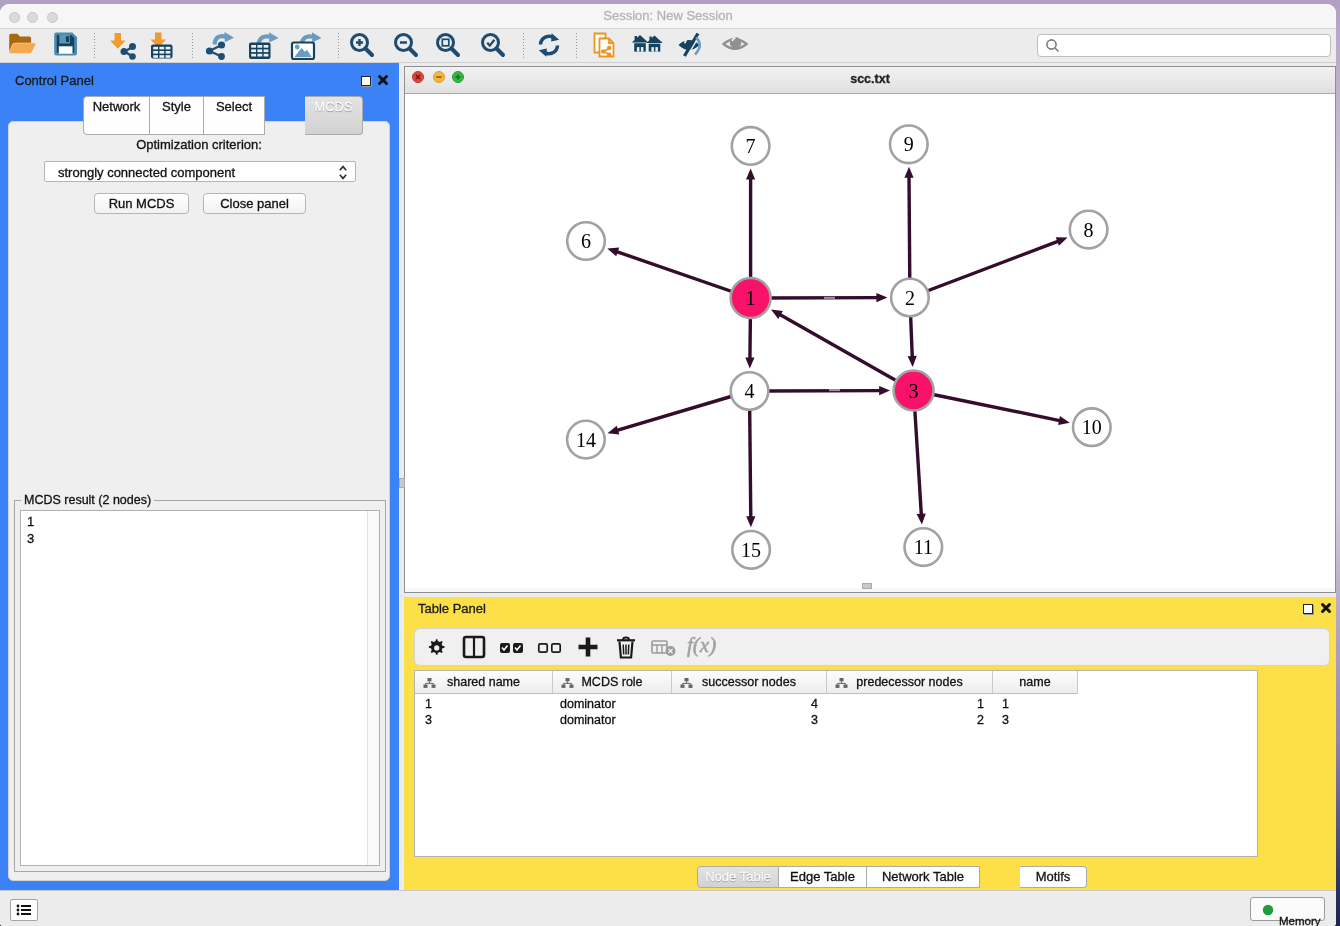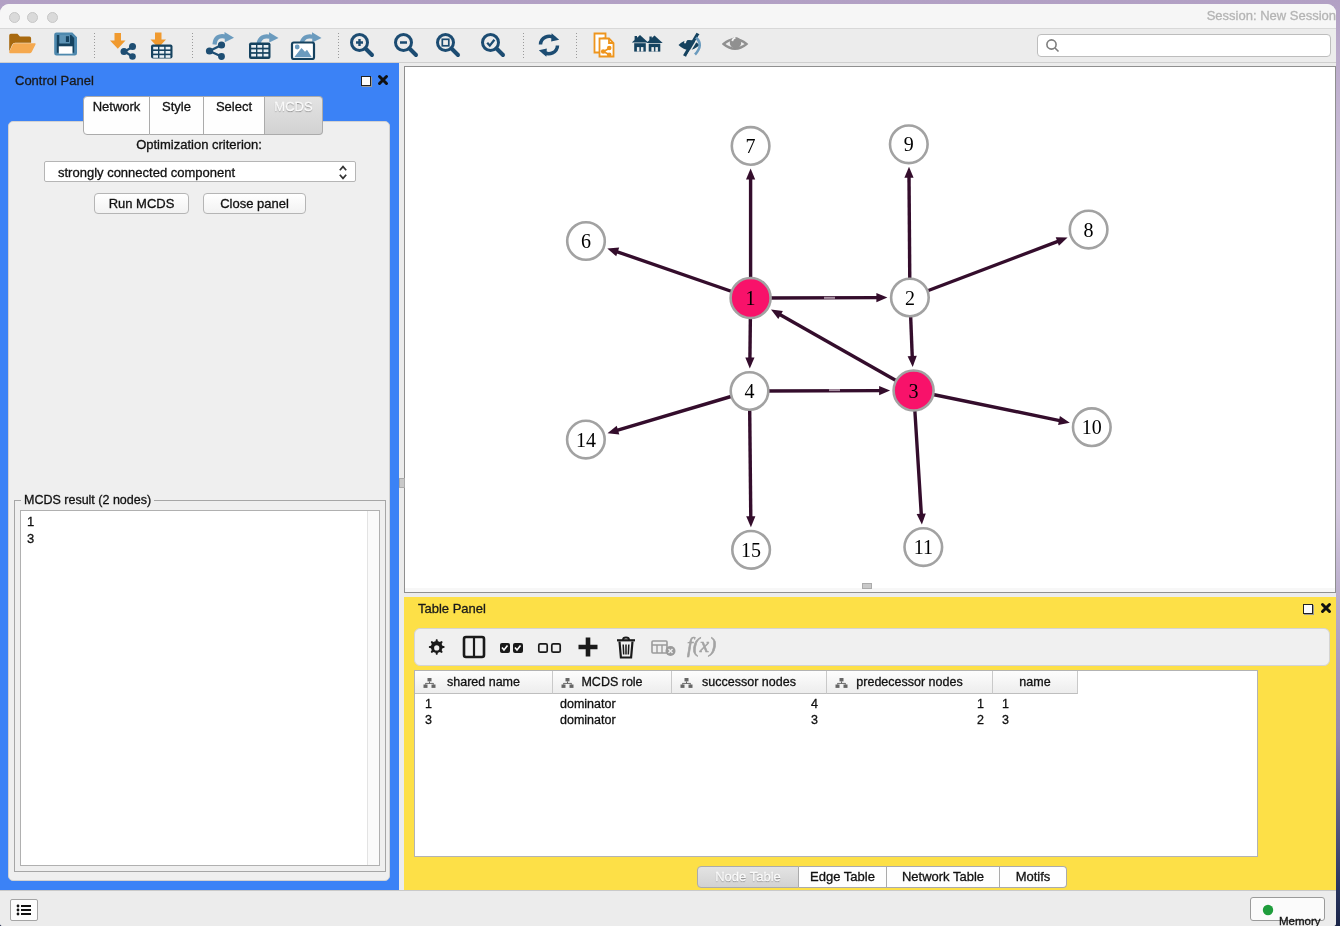--- a/index.html
+++ b/index.html
@@ -1,32 +1,32 @@
 <!DOCTYPE html>
 <html><head><meta charset="utf-8">
 <style>
   html,body{margin:0;padding:0;width:1340px;height:926px;overflow:hidden;}
   body{font-family:"Liberation Sans",sans-serif;-webkit-text-stroke:0.3px;background:linear-gradient(180deg,#B2A0C4 0%,#D6CBE0 25%,#D3C7DE 55%,#9184AE 80%,#27335F 96%,#1A2547 100%);position:relative;}
   .win{position:absolute;left:0;top:4px;right:4px;bottom:0;background:#ECECEC;border-radius:9px 9px 3px 3px;overflow:hidden;}
   .titlebar{position:absolute;left:0;top:0;right:0;height:24px;background:#F6F6F6;border-bottom:1px solid #D8D8D8;}
   .dot{position:absolute;top:8px;width:11px;height:11px;border-radius:50%;background:#DADADA;border:1px solid #C6C6C6;box-sizing:border-box;}
-  .wtitle{position:absolute;top:4px;left:0;right:0;text-align:right;font-size:13px;color:#B4B4B4;}
+  .wtitle{position:absolute;top:4px;left:0;right:0;text-align:center;font-size:13px;color:#B4B4B4;}
   .toolbar{position:absolute;left:0;top:25px;right:0;height:33px;background:#ECECEC;border-bottom:1px solid #CFCFCF;}
   .tbsep{position:absolute;top:4px;height:26px;width:1px;background-image:repeating-linear-gradient(180deg,#9A9A9A 0 1px,transparent 1px 3px);}
   .ticon{position:absolute;top:1px;}
   .searchbox{position:absolute;left:1037px;top:5px;width:292px;height:21px;background:#fff;border:1px solid #BDBDBD;border-radius:4px;}
   
   .cp{position:absolute;left:0;top:59px;width:399px;bottom:35px;background:#3b82f6;}
   .pheader{font-size:13px;color:#1A1A1A;}
   .sqico{position:absolute;width:10px;height:10px;border:1.8px solid #222;box-sizing:border-box;background:#FCFCFC;box-shadow:1px 1px 0 #999;}
   .card{position:absolute;left:8px;top:58px;width:382px;height:760px;background:#EFEFEF;border:1px solid #D2D2D2;border-radius:5px;box-sizing:border-box;}
   .tabs{position:absolute;display:flex;height:39px;}
   .tab{font-size:13px;line-height:20px;padding:0;white-space:nowrap;overflow:hidden;background:#FEFEFE;border:1px solid #ABABAB;border-left:none;color:#111;text-align:center;}
   .tab.first{border-left:1px solid #ABABAB;border-radius:4px 0 0 4px;}
-  .tab.last{border-radius:0 4px 4px 0;}
+  .tab.last{border-radius:0 4px 4px 0;margin-left:40px;}
   .tab.sel{background:linear-gradient(180deg,#E3E3E3,#D2D2D2);color:#FAFAFA;text-shadow:0 1px 1px #8a8a8a;}
   .btn{position:absolute;height:21px;background:linear-gradient(180deg,#FFFFFF,#F2F2F2);border:1px solid #B5B5B5;border-radius:4px;font-size:13px;color:#111;text-align:center;line-height:20px;box-sizing:border-box;}
   .combo{position:absolute;left:44px;top:98px;width:312px;height:21px;background:#fff;border:1px solid #B5B5B5;border-radius:2px;box-sizing:border-box;}
   .fieldset{position:absolute;left:14px;top:437px;width:370px;height:370px;border:1px solid #A6A6A6;}
   .legend{position:absolute;left:6px;top:-8px;background:#EFEFEF;padding:0 3px;font-size:12.5px;color:#111;}
   .resultbox{position:absolute;left:5px;top:9px;right:5px;bottom:5px;background:#fff;border:1px solid #B0B0B0;font-size:13px;color:#111;}
   .vsb{position:absolute;right:0;top:0;bottom:0;width:11px;background:#FAFAFA;border-left:1px solid #E3E3E3;}
   
   .netwin{position:absolute;left:404px;top:62px;width:932px;height:527px;border:1px solid #8F8F8F;background:#fff;box-sizing:border-box;}
   .nettitle{position:absolute;left:0;top:0;right:0;height:26px;background:linear-gradient(180deg,#F2F2F2,#E0E0E0);border-bottom:1px solid #ABABAB;}
@@ -218,20 +218,38 @@
     <div class="btn" style="left:203px;top:130px;width:103px;">Close panel</div>
     <div class="fieldset">
       <div class="legend">MCDS result (2 nodes)</div>
       <div class="resultbox">
         <div style="position:absolute;left:6px;top:3px;line-height:16.5px;">1<br>3</div>
         <div class="vsb"></div>
       </div>
     </div>
   </div>
   <div class="netwin" id="netwin">
+    <div class="nettitle">
+      <div class="tl" style="left:7px;top:3.5px;background:#E3443B;border:1px solid #C03A32;">
+          <svg width="10" height="10" style="position:absolute;left:0px;top:0px;">
+            <path d="M2.8 2.8 l4.4 4.4 M7.2 2.8 l-4.4 4.4" stroke="#7A1410" stroke-width="1.4"></path>
+          </svg>
+        </div>
+      <div class="tl" style="left:28px;top:3.5px;background:#F5B63E;border:1px solid #D89B2E;">
+          <svg width="10" height="10" style="position:absolute;left:0px;top:0px;">
+            <path d="M2.2 5 h5.6" stroke="#8A5D0E" stroke-width="1.6"></path>
+          </svg>
+        </div>
+      <div class="tl" style="left:47px;top:3.5px;background:#35B944;border:1px solid #2B9C38;">
+          <svg width="10" height="10" style="position:absolute;left:0px;top:0px;">
+            <path d="M5 2.2 v5.6 M2.2 5 h5.6" stroke="#1E6B1F" stroke-width="1.5"></path>
+          </svg>
+        </div>
+      <div style="position:absolute;left:0;right:0;top:5px;text-align:center;font-size:12.5px;font-weight:bold;color:#222;">scc.txt</div>
+    </div>
     <div class="netcanvas">
       <svg width="930" height="494" style="position:absolute;left:0;top:0;" font-family="Liberation Serif, serif" font-size="20px" fill="#000">
         <g stroke="#340D2C" stroke-width="3.4">
           <line x1="345.6" y1="204.0" x2="345.6" y2="83.4"></line>
           <line x1="345.6" y1="204.0" x2="210.8" y2="157.3"></line>
           <line x1="345.6" y1="204.0" x2="473.4" y2="203.6"></line>
           <line x1="345.6" y1="204.0" x2="344.9" y2="265.5"></line>
           <line x1="504.9" y1="203.5" x2="504.0" y2="81.8"></line>
           <line x1="504.9" y1="203.5" x2="654.2" y2="146.8"></line>
           <line x1="504.9" y1="203.5" x2="507.3" y2="264.0"></line>
@@ -356,21 +374,21 @@
       <div class="rowtxt" style="left:257px;top:25px;width:146px;text-align:right;">4</div>
       <div class="rowtxt" style="left:412px;top:25px;width:157px;text-align:right;">1</div>
       <div class="rowtxt" style="left:587px;top:25px;">1</div>
       <div class="rowtxt" style="left:10px;top:41px;">3</div>
       <div class="rowtxt" style="left:145px;top:41px;">dominator</div>
       <div class="rowtxt" style="left:257px;top:41px;width:146px;text-align:right;">3</div>
       <div class="rowtxt" style="left:412px;top:41px;width:157px;text-align:right;">2</div>
       <div class="rowtxt" style="left:587px;top:41px;">3</div>
     </div>
     <div class="btabs">
-      <div class="tab first sel" style="width:102px;box-sizing:border-box;">Node Table</div>
+      <div class="tab first sel" style="width:82px;box-sizing:border-box;">Node Table</div>
       <div class="tab" style="width:88px;box-sizing:border-box;">Edge Table</div>
       <div class="tab" style="width:113px;box-sizing:border-box;">Network Table</div>
       <div class="tab last" style="width:67px;box-sizing:border-box;">Motifs</div>
     </div>
   </div>
   <div class="status">
     <div class="listbtn">
       <svg width="16" height="14" style="position:absolute;left:5px;top:3px;">
         <circle cx="2" cy="3" r="1.4" fill="#111"></circle>
           <circle cx="2" cy="7" r="1.4" fill="#111"></circle>

